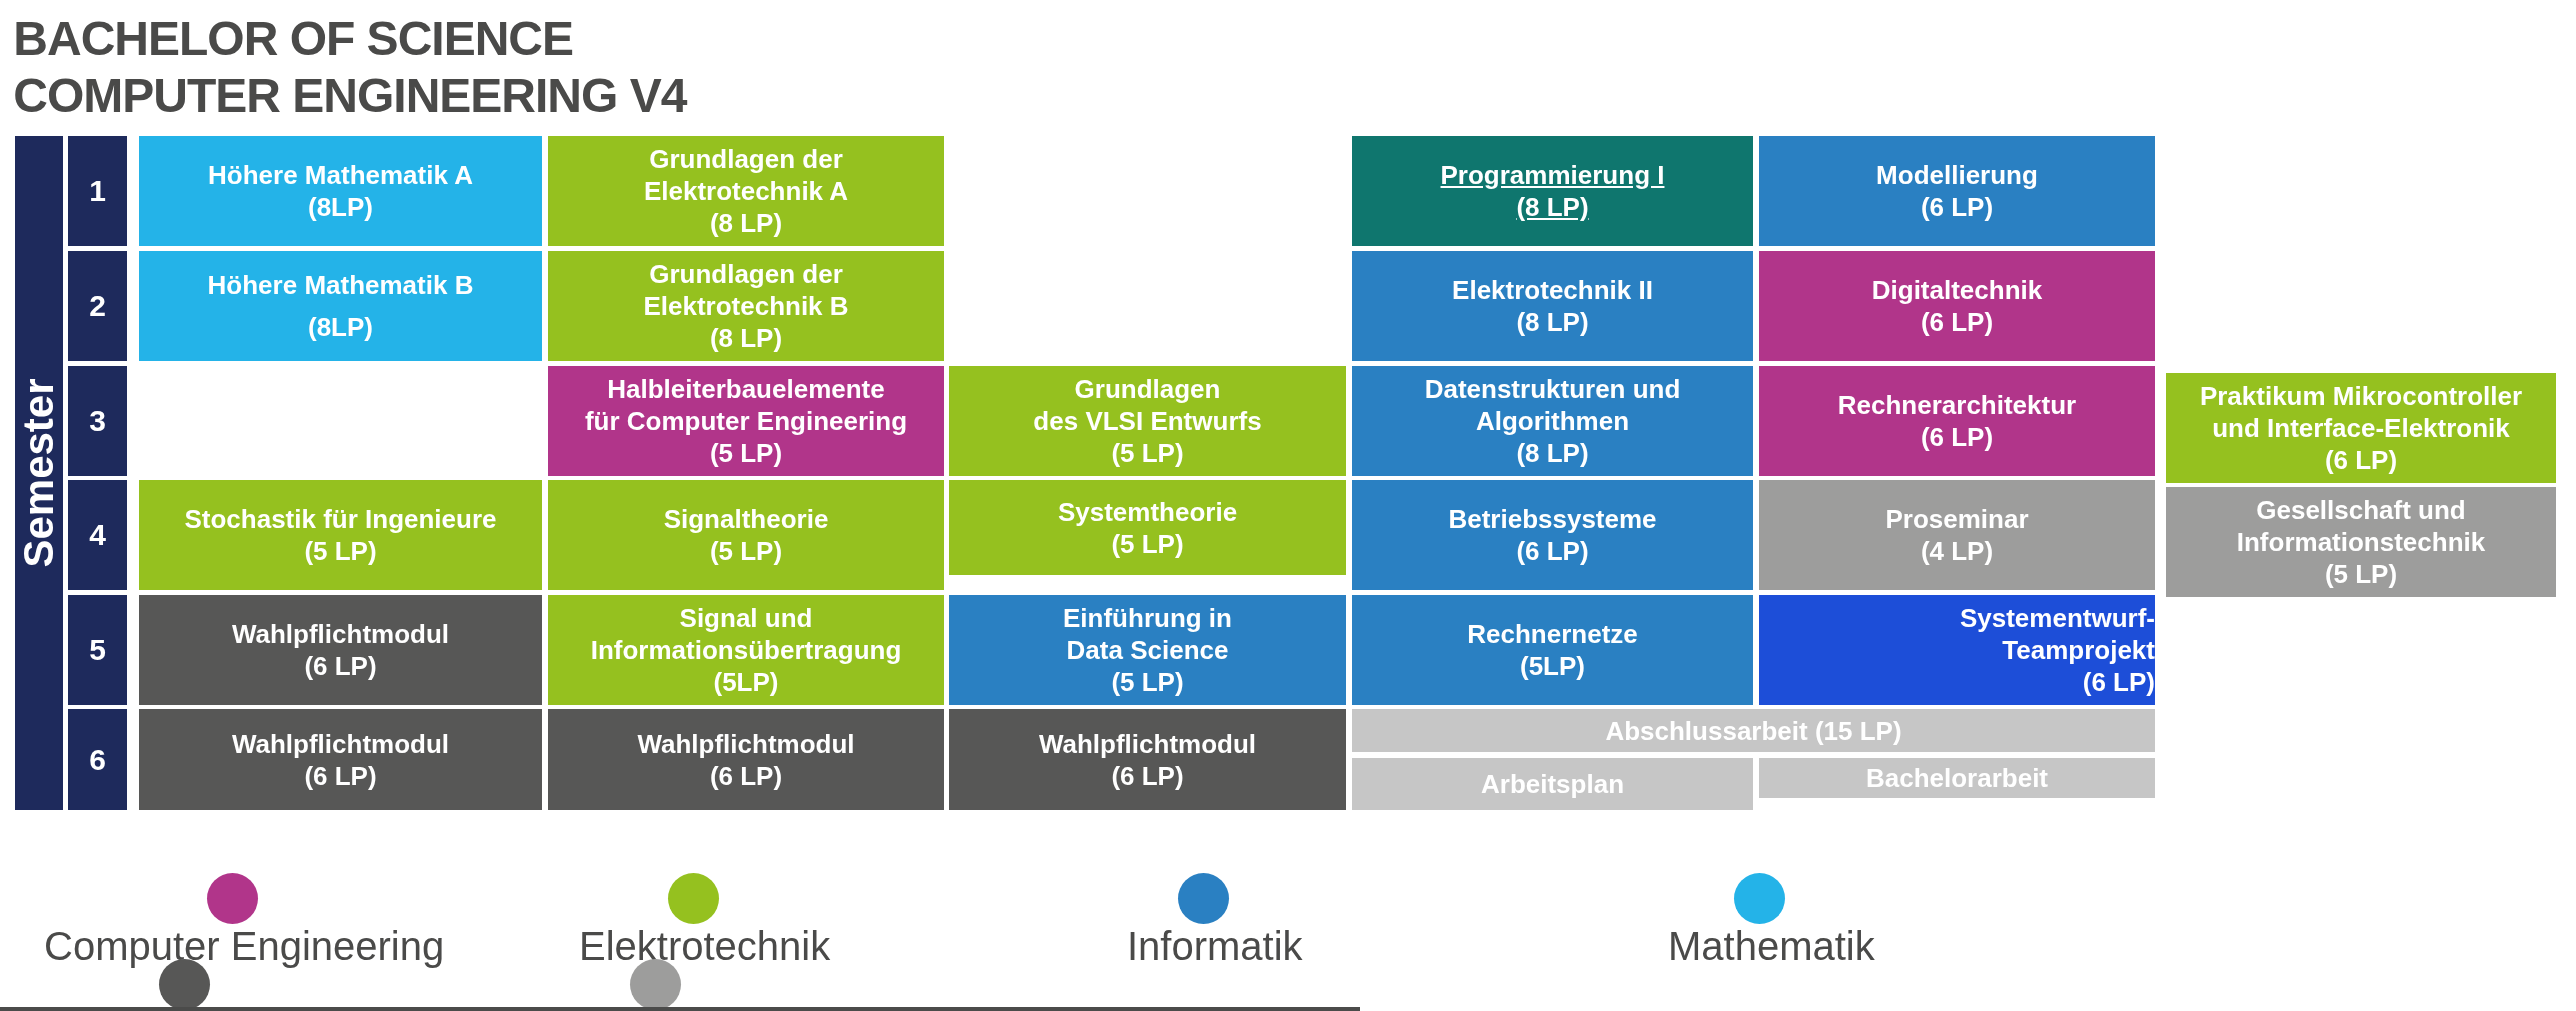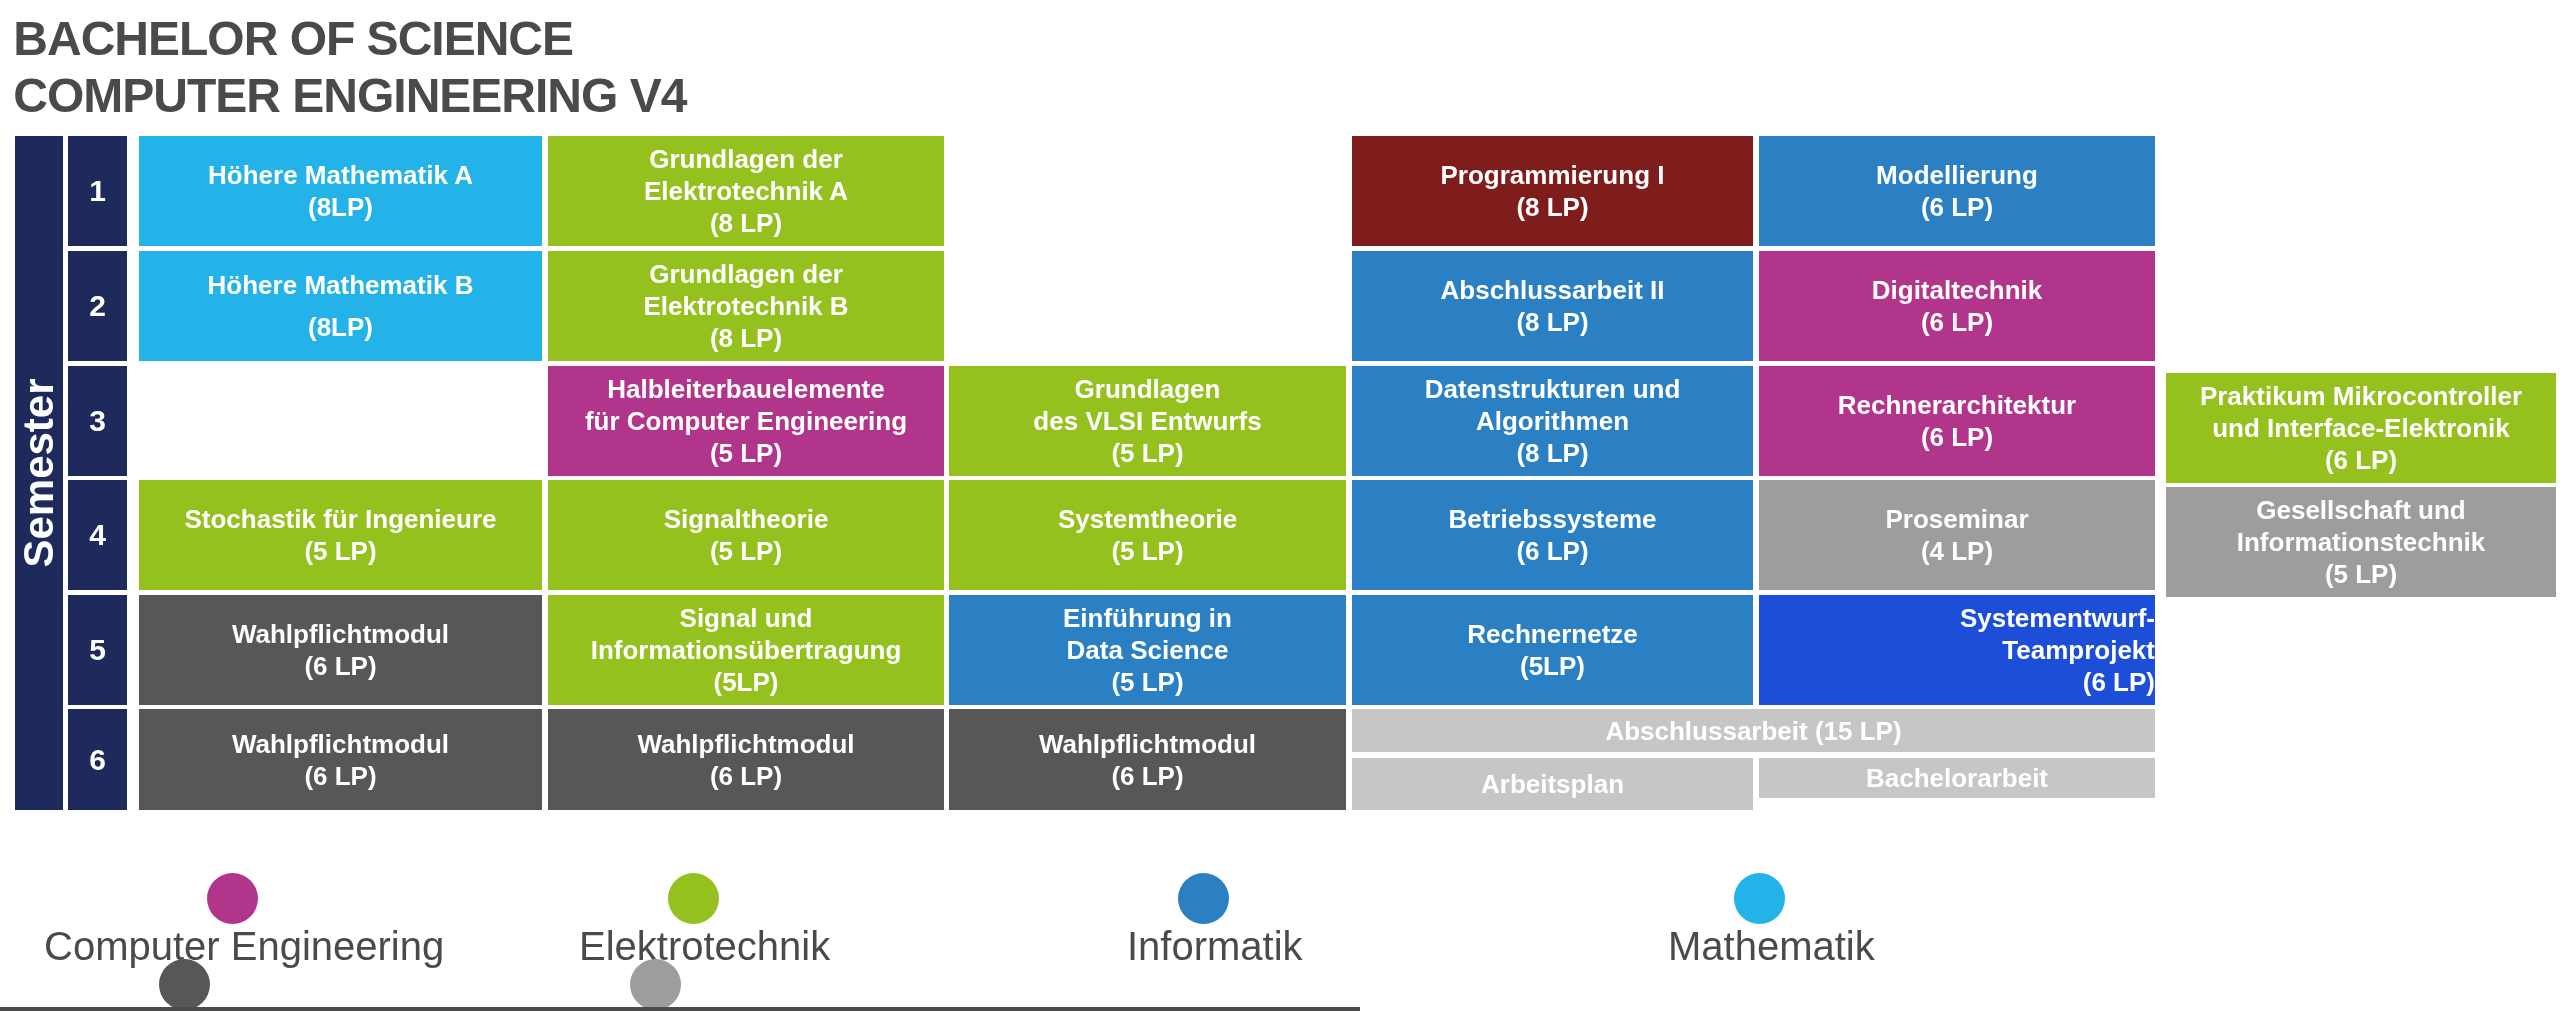--- a/index.html
+++ b/index.html
@@ -33,40 +33,40 @@
       <div class="numbox" style="left: 68px; top: 136px; width: 59px; height: 110px; background: rgb(30, 42, 92);">1</div>
       <div class="cell" style="left: 139px; top: 136px; width: 403px; height: 110px; background: rgb(36, 179, 232);">
         <div>Höhere Mathematik A</div>
         <div>(8LP)</div>
       </div>
       <div class="cell" style="left: 548px; top: 136px; width: 396px; height: 110px; background: rgb(149, 193, 31);">
         <div>Grundlagen der</div>
         <div>Elektrotechnik A</div>
         <div>(8 LP)</div>
       </div>
-      <div class="cell" style="left: 1352px; top: 136px; width: 401px; height: 110px; background: #7f1d1d;">
+      <div class="cell" style="left: 1352px; top: 136px; width: 401px; height: 110px; background: #0f766e; text-decoration: underline;">
         <div>Programmierung I</div>
         <div>(8 LP)</div>
       </div>
       <div class="cell" style="left: 1759px; top: 136px; width: 396px; height: 110px; background: rgb(42, 128, 194);">
         <div>Modellierung</div>
         <div>(6 LP)</div>
       </div>
       <div class="numbox" style="left: 68px; top: 251px; width: 59px; height: 110px; background: rgb(30, 42, 92);">2</div>
       <div class="cell" style="left: 139px; top: 251px; width: 403px; height: 110px; background: rgb(36, 179, 232); gap: 10px;">
         <div>Höhere Mathematik B</div>
         <div>(8LP)</div>
       </div>
       <div class="cell" style="left: 548px; top: 251px; width: 396px; height: 110px; background: rgb(149, 193, 31);">
         <div>Grundlagen der</div>
         <div>Elektrotechnik B</div>
         <div>(8 LP)</div>
       </div>
       <div class="cell" style="left: 1352px; top: 251px; width: 401px; height: 110px; background: rgb(42, 128, 194);">
-        <div>Abschlussarbeit II</div>
+        <div>Elektrotechnik II</div>
         <div>(8 LP)</div>
       </div>
       <div class="cell" style="left: 1759px; top: 251px; width: 396px; height: 110px; background: rgb(177, 53, 138);">
         <div>Digitaltechnik</div>
         <div>(6 LP)</div>
       </div>
       <div class="numbox" style="left: 68px; top: 366px; width: 59px; height: 110px; background: rgb(30, 42, 92);">3</div>
       <div class="cell" style="left: 548px; top: 366px; width: 396px; height: 110px; background: rgb(177, 53, 138);">
         <div>Halbleiterbauelemente</div>
         <div>für Computer Engineering</div>
@@ -93,21 +93,21 @@
       </div>
       <div class="numbox" style="left: 68px; top: 480px; width: 59px; height: 110px; background: rgb(30, 42, 92);">4</div>
       <div class="cell" style="left: 139px; top: 480px; width: 403px; height: 110px; background: rgb(149, 193, 31);">
         <div>Stochastik für Ingenieure</div>
         <div>(5 LP)</div>
       </div>
       <div class="cell" style="left: 548px; top: 480px; width: 396px; height: 110px; background: rgb(149, 193, 31);">
         <div>Signaltheorie</div>
         <div>(5 LP)</div>
       </div>
-      <div class="cell" style="left: 949px; top: 480px; width: 397px; height: 110px; background: rgb(149, 193, 31);">
+      <div class="cell" style="left: 949px; top: 480px; width: 397px; height: 95px; background: rgb(149, 193, 31);">
         <div>Systemtheorie</div>
         <div>(5 LP)</div>
       </div>
       <div class="cell" style="left: 1352px; top: 480px; width: 401px; height: 110px; background: rgb(42, 128, 194);">
         <div>Betriebssysteme</div>
         <div>(6 LP)</div>
       </div>
       <div class="cell" style="left: 1759px; top: 480px; width: 396px; height: 110px; background: rgb(157, 157, 156);">
         <div>Proseminar</div>
         <div>(4 LP)</div>

